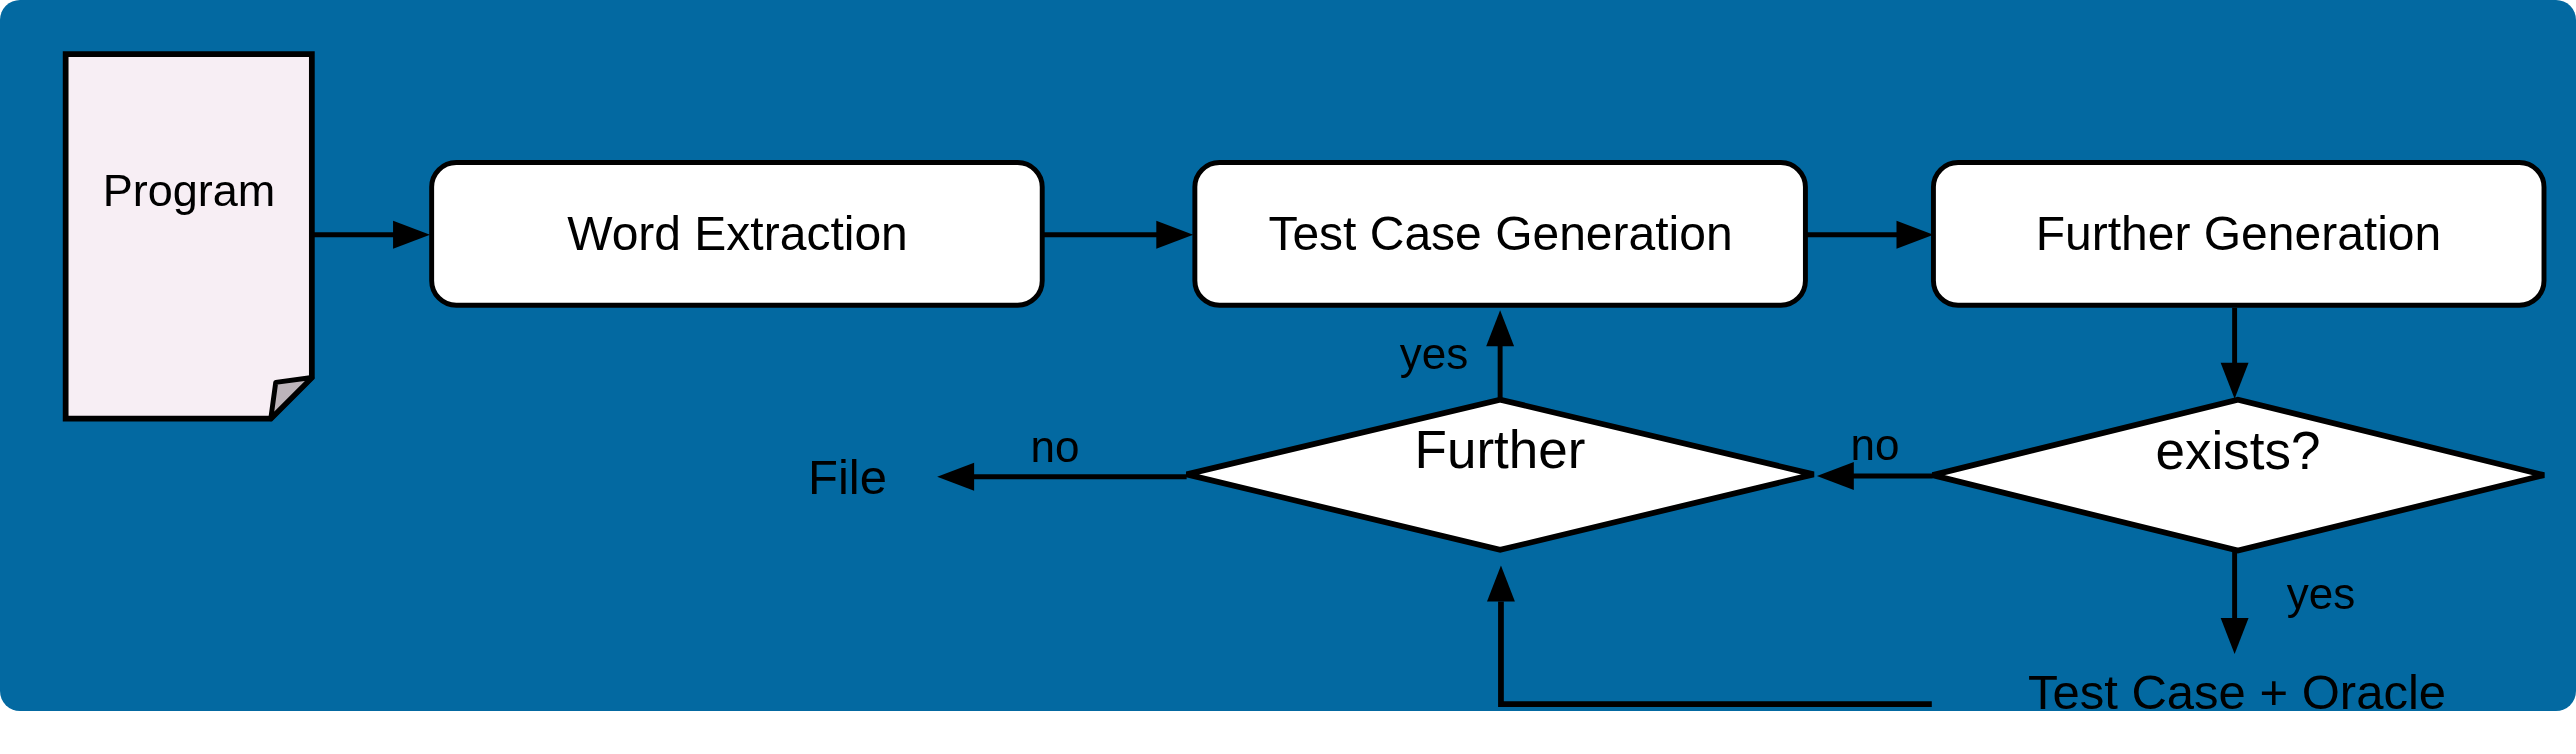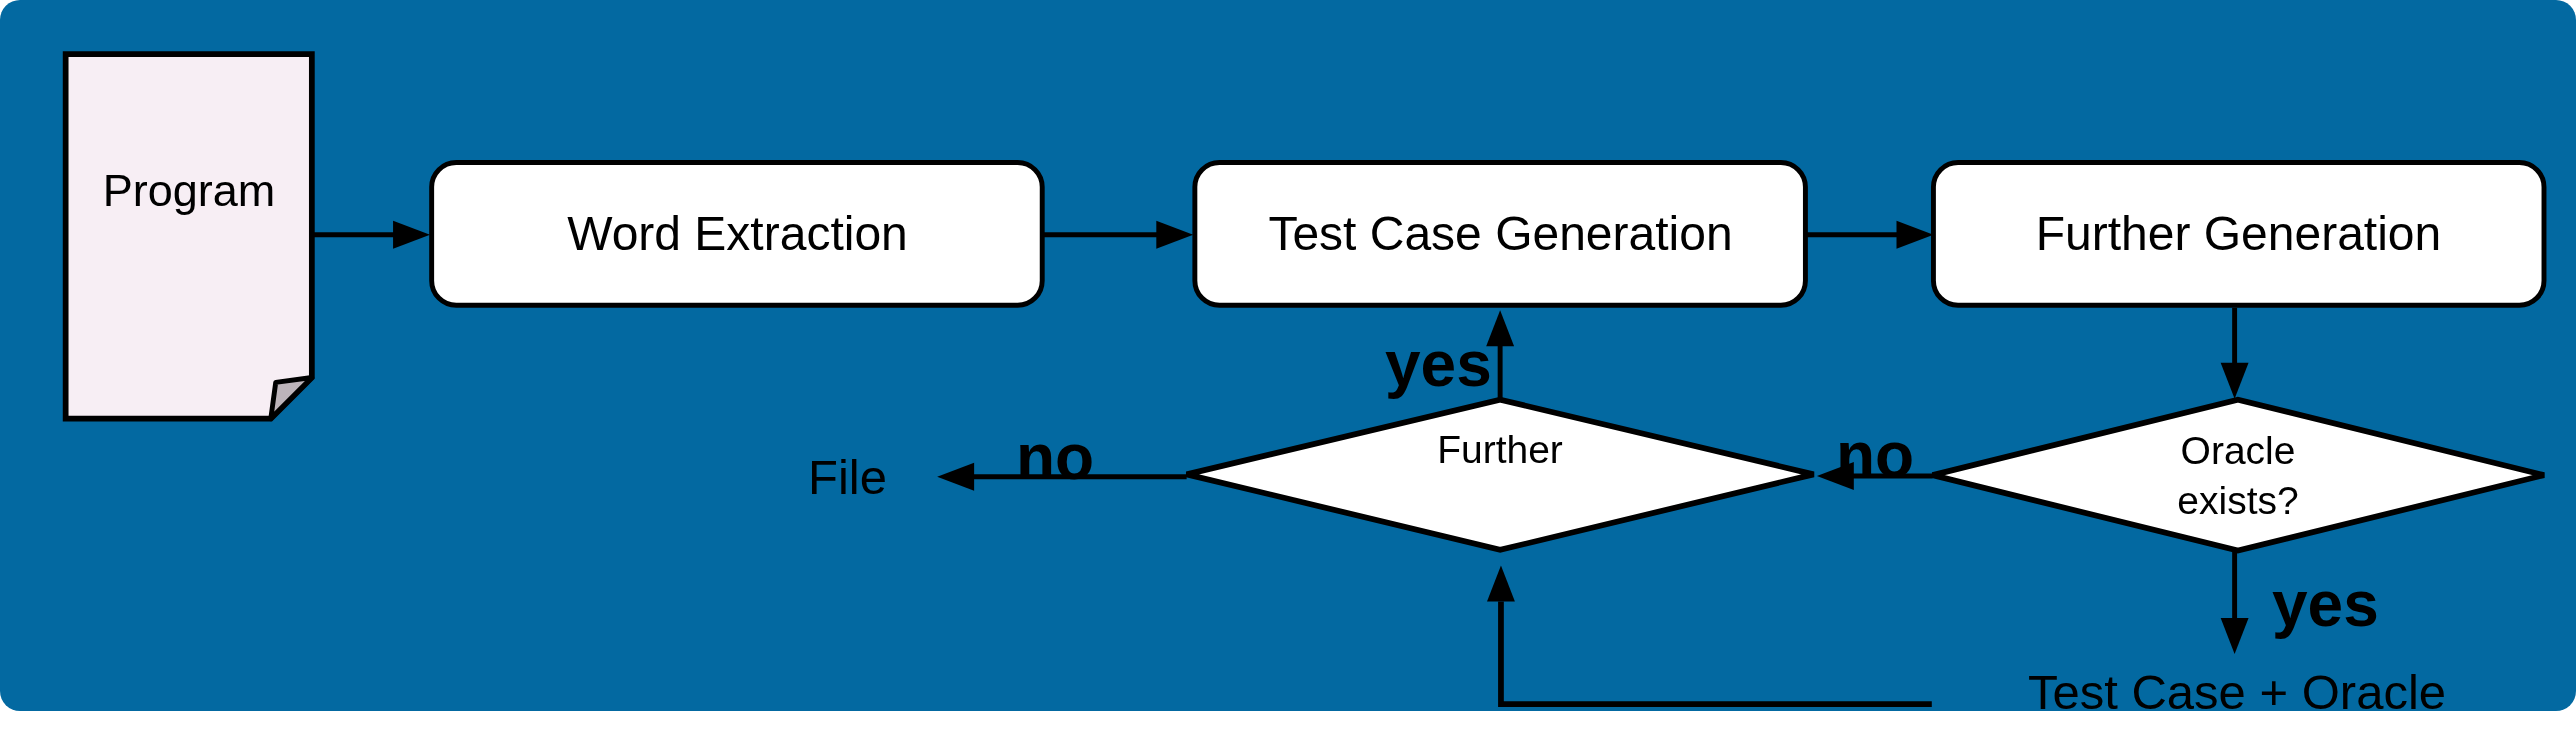--- a/index.html
+++ b/index.html
@@ -16,22 +16,22 @@
   .label {
     position: absolute;
     color: #000;
     text-align: center;
     line-height: 1.08;
     white-space: nowrap;
   }
   .node-label { display: flex; align-items: center; justify-content: center; }
   .box-label   { font-size: 48px; }
   .doc-label   { font-size: 45px; line-height: 48px; }
-  .diamond-label { font-size: 39px; line-height: 50px; }
-  .edge-label  { font-size: 64px; font-weight: bold; }
+  .diamond-label { font-size: 53px; line-height: 50px; }
+  .edge-label  { font-size: 44px; }
   .terminal-label { font-size: 49px; }
 </style>
 </head>
 <body>
 
 <div class="canvas">
 
   <svg class="diagram-svg" width="2576" height="755" viewBox="0 0 3139 920">
 
     <g>
@@ -100,21 +100,20 @@
 
   <div class="label node-label box-label" style="left:432px; top:162px; width:611px; height:143px;">Word Extraction</div>
 
   <div class="label node-label box-label" style="left:1933px; top:162px; width:611px; height:143px;">Further Generation</div>
 
   <div class="label diamond-label" style="left:1336px; top:425px; width:328px;">
     <div>Further</div>
   </div>
 
   <div class="label diamond-label" style="left:2074px; top:426px; width:328px;">
-    <div>Oracle</div>
     <div>exists?</div>
   </div>
 
   <div class="label edge-label" style="left:1385px; top:330px; width:98px;">yes</div>
 
   <div class="label edge-label" style="left:1006px; top:423px; width:98px;">no</div>
 
   <div class="label edge-label" style="left:1826px; top:421px; width:98px;">no</div>
 
   <div class="label edge-label" style="left:2272px; top:570px; width:98px;">yes</div>

